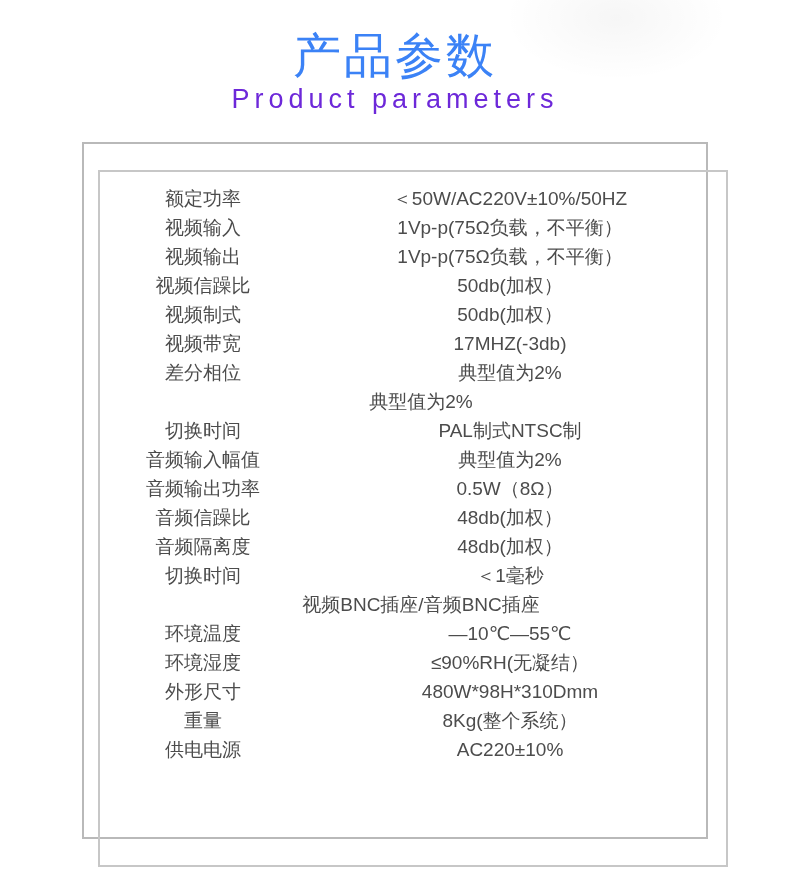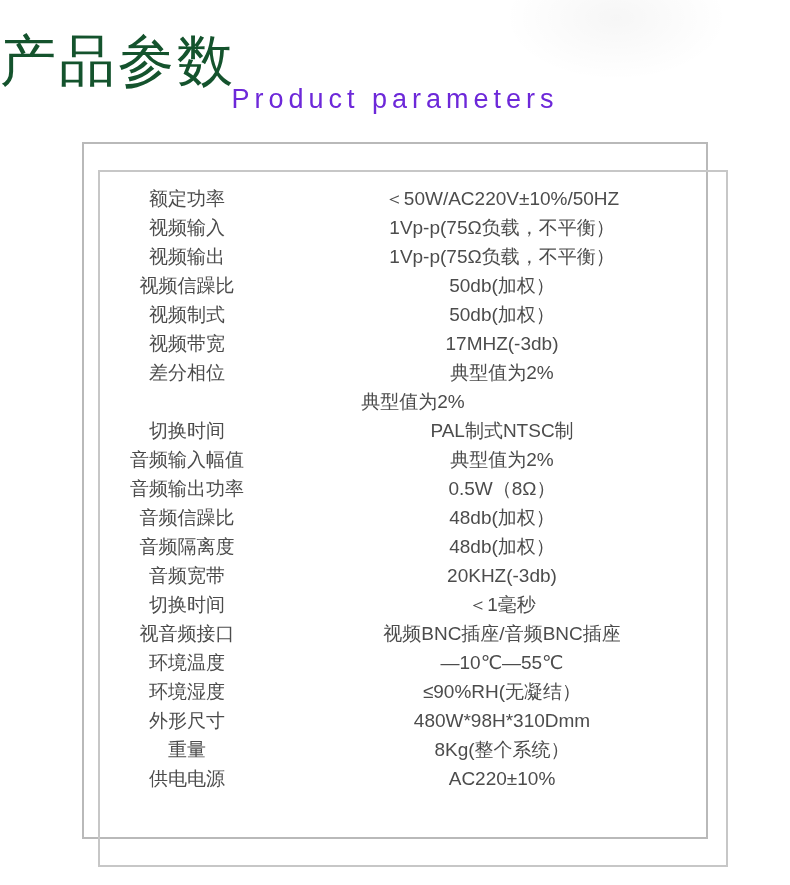--- a/index.html
+++ b/index.html
@@ -8,42 +8,42 @@
     background:#ffffff;
     font-family:"Liberation Sans","DejaVu Sans",sans-serif;
   }
   .bg-shade{
     position:absolute;left:0;top:0;width:790px;height:885px;
     background:radial-gradient(ellipse 160px 90px at 78% 2%, rgba(0,0,0,0.035), rgba(0,0,0,0) 70%);
     pointer-events:none;
   }
   .page-title{
     position:absolute;left:0;top:24px;width:790px;
-    font-size:56px;font-weight:500;letter-spacing:3px;
-    color:#14532d;
+    text-align:center;font-size:48px;font-weight:500;letter-spacing:3px;
+    color:#3b82f6;
   }
   .page-subtitle{
     position:absolute;left:0;top:84px;width:790px;
     text-align:center;font-size:27px;font-weight:400;letter-spacing:5px;
     color:#6d28d9;
   }
   .frame-outer{
     position:absolute;left:82px;top:142px;width:626px;height:697px;
     border:2px solid #b9b9b9;box-sizing:border-box;background:transparent;
   }
   .frame-inner{
     position:absolute;left:98px;top:170px;width:630px;height:697px;
     border:2px solid #c7c7c7;box-sizing:border-box;background:transparent;
   }
   .params{
     position:absolute;left:98px;top:184px;width:630px;
   }
   .param-row{
     display:flex;height:29px;align-items:flex-end;
-    font-size:19px;color:#4c4c4c;line-height:29px;
+    font-size:19px;color:#4c4c4c;line-height:29px;padding-left:16px;
   }
   .param-label{
     width:178px;text-align:center;white-space:nowrap;
   }
   .param-value{
     flex:1;text-align:center;white-space:nowrap;
   }
 </style>
 </head>
 <body>
@@ -114,32 +114,27 @@
   <div class="param-row">
     <div class="param-label">音频信躁比</div>
     <div class="param-value">48db(加权）</div>
   </div>
 
   <div class="param-row">
     <div class="param-label">音频隔离度</div>
     <div class="param-value">48db(加权）</div>
   </div>
 
-  <div class="param-row">
-    <div class="param-label">音频宽带</div>
-    <div class="param-value">20KHZ(-3db)</div>
-  </div>
 
   <div class="param-row">
     <div class="param-label">切换时间</div>
     <div class="param-value">＜1毫秒</div>
   </div>
 
   <div class="param-row">
-    <div class="param-label">视音频接口</div>
     <div class="param-value">视频BNC插座/音频BNC插座</div>
   </div>
 
   <div class="param-row">
     <div class="param-label">环境温度</div>
     <div class="param-value">—10℃—55℃</div>
   </div>
 
   <div class="param-row">
     <div class="param-label">环境湿度</div>

